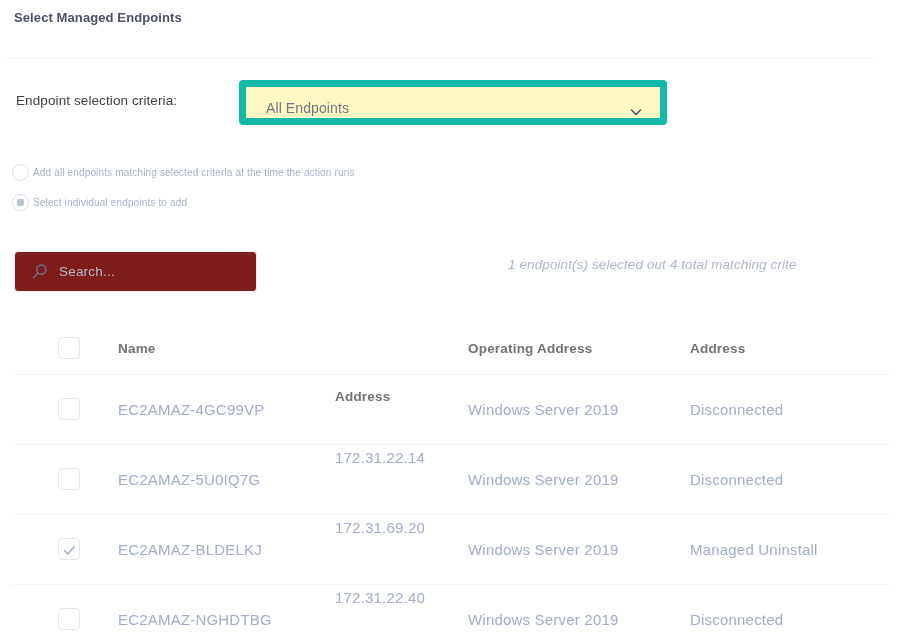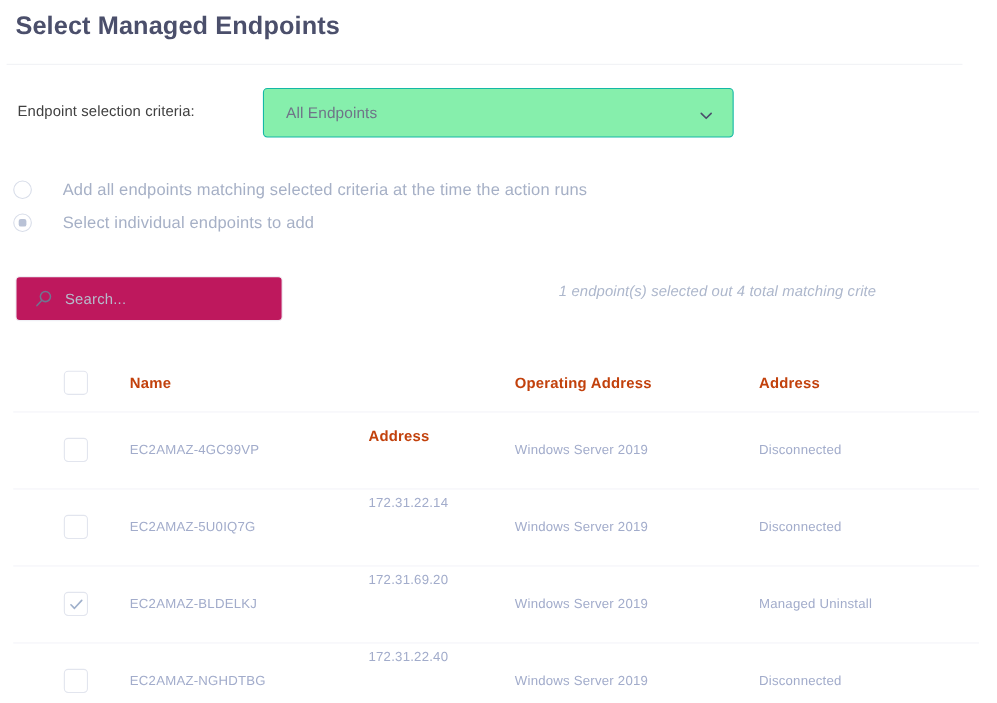--- a/index.html
+++ b/index.html
@@ -20,21 +20,21 @@
     width: 906px;
     height: 639px;
     background: #ffffff;
   }
 
   
   .page-title {
     position: absolute;
     left: 14px;
     top: 10px;
-    font-size: 23px;
+    font-size: 13px;
     font-weight: bold;
     letter-spacing: 0.1px;
     color: #4b4f6b;
   }
   .header-divider {
     position: absolute;
     left: 6px;
     top: 58px;
     width: 869px;
     height: 1px;
@@ -57,23 +57,23 @@
     color: #404040;
     letter-spacing: 0.1px;
     white-space: nowrap;
   }
   .select-box {
     position: absolute;
     left: 223px;
     top: 0;
     width: 428px;
     height: 45px;
-    border: 1px solid #14b8a6;
+    border: 7px solid #14b8a6;
     border-radius: 4px;
-    background: #86efac;
+    background: #fef9c3;
     box-sizing: border-box;
   }
   .select-value {
     position: absolute;
     left: 20px;
     top: 13px;
     font-size: 14px;
     color: #6f7488;
     letter-spacing: 0.1px;
   }
@@ -111,37 +111,37 @@
     content: "";
     position: absolute;
     left: 4px;
     top: 4px;
     width: 7px;
     height: 7px;
     border-radius: 2px;
     background: #b9c2d6;
   }
   .radio-label {
-    margin-left: 28px;
-    font-size: 15px;
+    margin-left: 4px;
+    font-size: 10px;
     color: #a6b0c6;
     letter-spacing: 0.15px;
     white-space: nowrap;
   }
 
   
   .search-box {
     position: absolute;
     left: 14px;
     top: 251px;
     width: 243px;
     height: 41px;
     border: 1px solid #f0f0f5;
     border-radius: 4px;
-    background: #be185d;
+    background: #7f1d1d;
     box-sizing: border-box;
   }
   .search-icon {
     position: absolute;
     left: 16px;
     top: 11px;
     width: 18px;
     height: 18px;
   }
   .search-placeholder {
@@ -196,25 +196,25 @@
   }
   .c-check  { left: 58px; }
   .c-name   { left: 118px; }
   .c-addr   { left: 335px; margin-top: 48px; }
   .c-os     { left: 468px; }
   .c-status { left: 690px; }
 
   .header-row .cell {
     font-size: 13.5px;
     font-weight: bold;
-    color: #c2410c;
+    color: #737373;
     letter-spacing: 0.2px;
   }
   .data-row .cell {
-    font-size: 12px;
+    font-size: 15px;
     color: #a2accb;
     letter-spacing: 0.2px;
   }
 
   .checkbox {
     position: relative;
     width: 22px;
     height: 22px;
     border: 1px solid #e2e5ee;
     border-radius: 4px;

